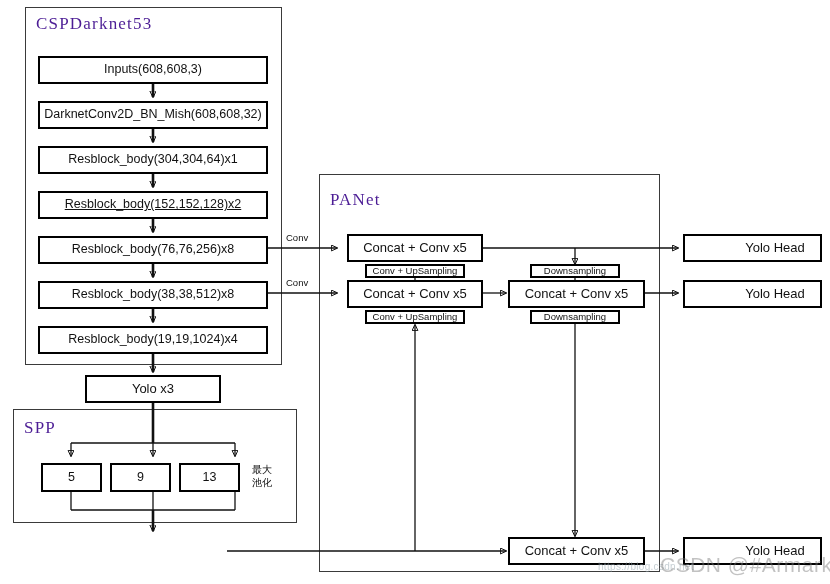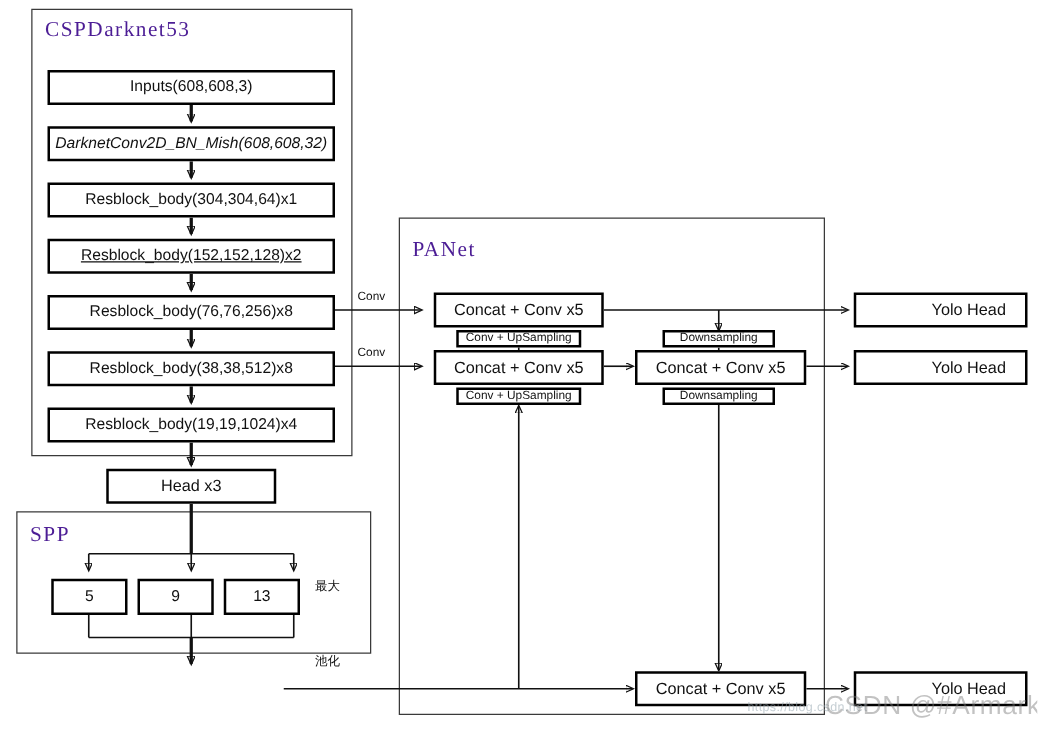--- a/index.html
+++ b/index.html
@@ -154,41 +154,41 @@
 
     <line class="w1" x1="575" y1="320" x2="575" y2="536" marker-end="url(#ah1)"></line>
 
     <line class="w1" x1="645" y1="551" x2="678" y2="551" marker-end="url(#ah1)"></line>
   </svg>
 
   <div class="group" style="left:25px; top:7px; width:257px; height:358px;"></div>
   <div class="group-title" style="left:36px; top:14px;">CSPDarknet53</div>
 
   <div class="node big" style="left:38px; top:56px; width:230px; height:28px;">Inputs(608,608,3)</div>
-  <div class="node big" style="left:38px; top:101px; width:230px; height:28px;font-style:italic;">DarknetConv2D_BN_Mish(608,608,32)</div>
+  <div class="node big" style="left:38px; top:101px; width:230px; height:28px;">DarknetConv2D_BN_Mish(608,608,32)</div>
   <div class="node big" style="left:38px; top:146px; width:230px; height:28px;">Resblock_body(304,304,64)x1</div>
   <div class="node big" style="left:38px; top:191px; width:230px; height:28px;text-decoration:underline;">Resblock_body(152,152,128)x2</div>
   <div class="node big" style="left:38px; top:236px; width:230px; height:28px;">Resblock_body(76,76,256)x8</div>
   <div class="node big" style="left:38px; top:281px; width:230px; height:28px;">Resblock_body(38,38,512)x8</div>
   <div class="node big" style="left:38px; top:326px; width:230px; height:28px;">Resblock_body(19,19,1024)x4</div>
 
   <div class="lbl" style="left:286px; top:232px;">Conv</div>
   <div class="lbl" style="left:286px; top:277px;">Conv</div>
 
-  <div class="node mid" style="left:85px; top:375px; width:136px; height:28px;">Head x3</div>
+  <div class="node mid" style="left:85px; top:375px; width:136px; height:28px;">Yolo x3</div>
 
   <div class="group" style="left:13px; top:409px; width:284px; height:114px;"></div>
   <div class="group-title" style="left:24px; top:418px;">SPP</div>
 
   <div class="node pool" style="left:41px; top:463px; width:61px; height:29px;">5</div>
   <div class="node pool" style="left:110px; top:463px; width:61px; height:29px;">9</div>
   <div class="node pool" style="left:179px; top:463px; width:61px; height:29px;">13</div>
 
   <div class="lbl cjk" style="left:252px; top:464px;">最大</div>
-  <div class="lbl cjk" style="left:252px; top:477px;margin-top:47px;">池化</div>
+  <div class="lbl cjk" style="left:252px; top:477px;">池化</div>
 
 
   <div class="group" style="left:319px; top:174px; width:341px; height:398px;"></div>
   <div class="group-title" style="left:330px; top:190px;">PANet</div>
 
   <div class="node mid" style="left:347px; top:234px; width:136px; height:28px;">Concat + Conv x5</div>
   <div class="node small" style="left:365px; top:264px; width:100px; height:14px;">Conv + UpSampling</div>
 
   <div class="node mid" style="left:347px; top:280px; width:136px; height:28px;">Concat + Conv x5</div>
   <div class="node small" style="left:365px; top:310px; width:100px; height:14px;">Conv + UpSampling</div>

